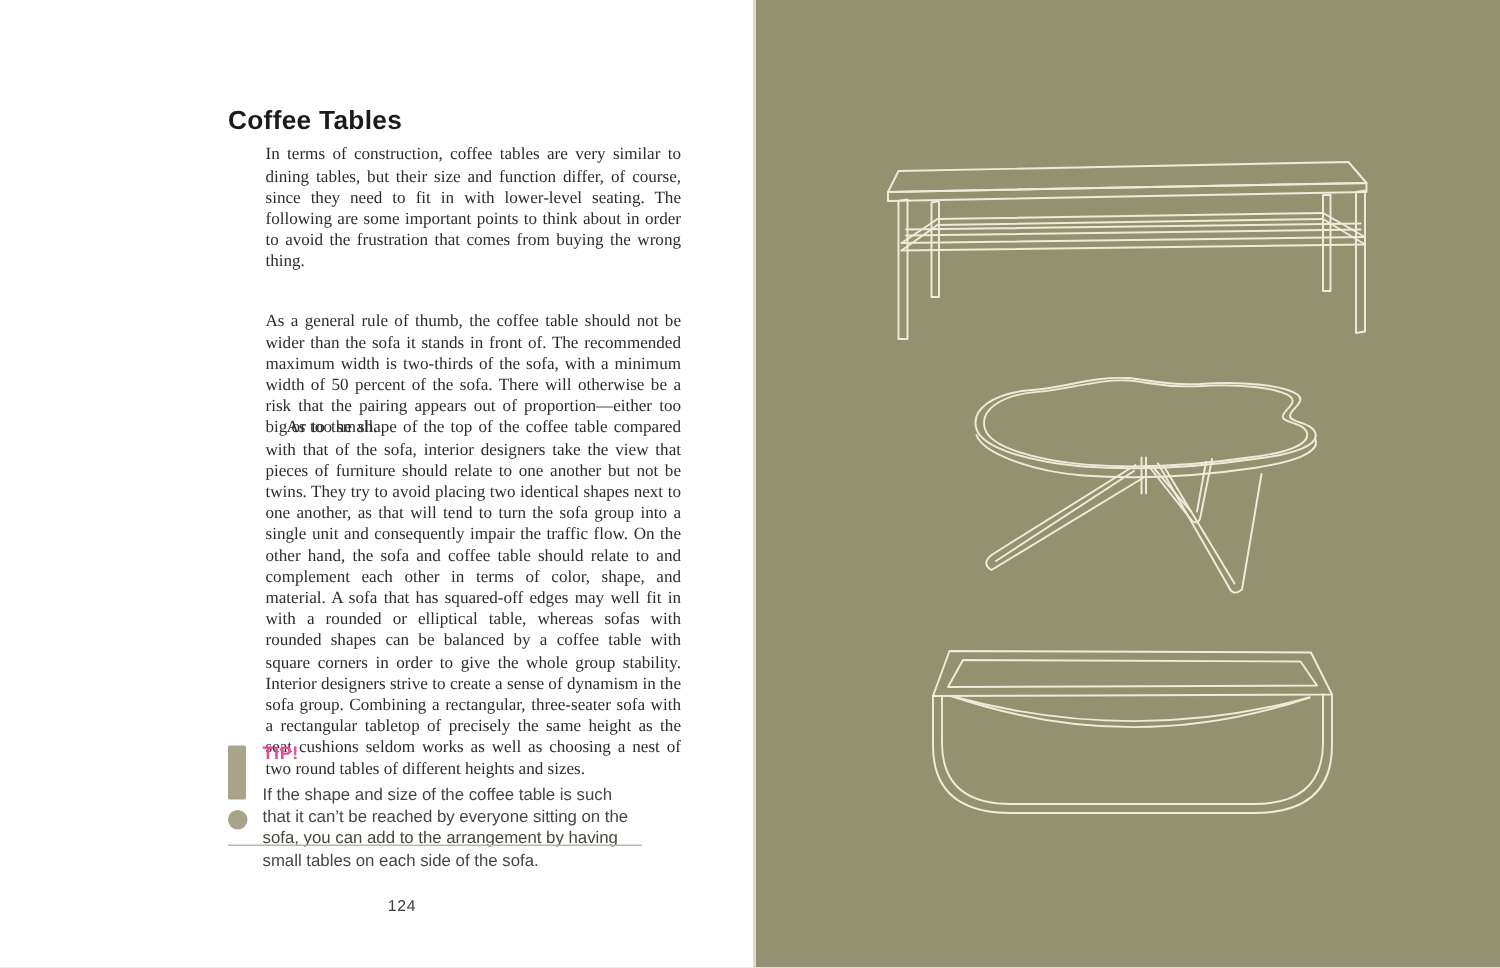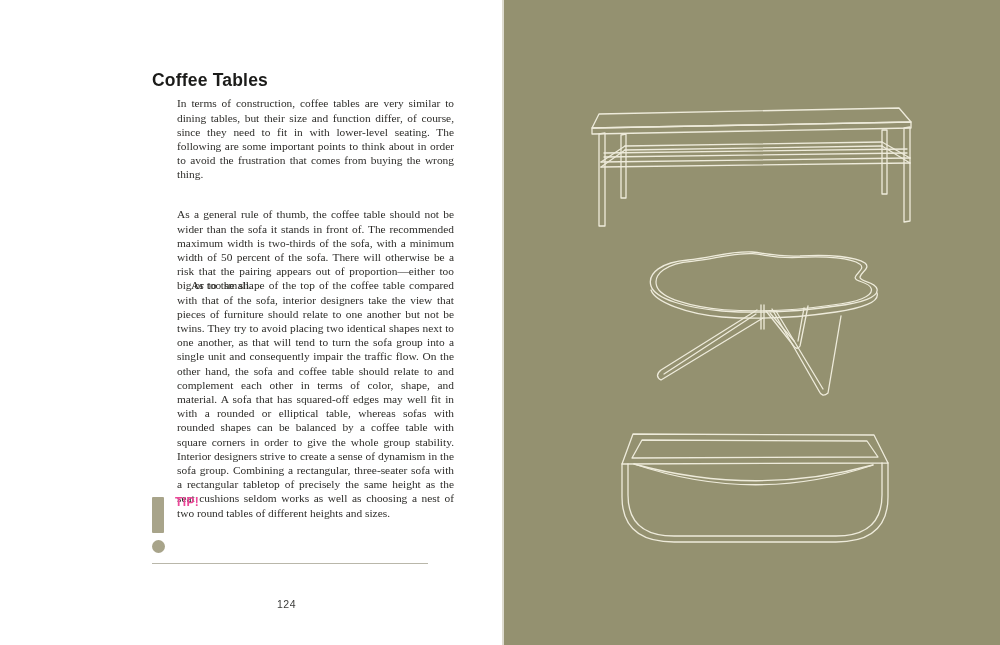--- a/index.html
+++ b/index.html
@@ -37,21 +37,21 @@
     font-family:"Liberation Sans",sans-serif;font-weight:700;font-size:12px;
     color:#ec4899;letter-spacing:.4px;
   }
   .tip-text{
     left:175px;top:512px;width:254px;
     font-family:"Liberation Sans",sans-serif;font-size:11.2px;line-height:14.6px;
     color:#454541;
   }
   .rule{left:152px;top:563px;width:276px;height:1px;background:#b9b7aa;}
   .pagenum{
-    left:240px;top:598px;width:56px;text-align:right;
+    left:240px;top:598px;width:56px;text-align:center;
     font-family:"Liberation Sans",sans-serif;font-size:10.5px;color:#3c3c3a;letter-spacing:.5px;
   }
   .illos{position:absolute;left:0;top:0;width:498px;height:645px;}
   .illos path, .illos polygon, .illos line{
     fill:none;stroke:#EEEBDB;stroke-width:1.3;stroke-linejoin:round;stroke-linecap:round;
   }
 </style>
 </head>
 <body>
 
@@ -66,20 +66,21 @@
 
     <p class="abs bodytext para1">As a general rule of thumb, the coffee table should not be wider than the sofa it stands in front of. The recommended maximum width is two-thirds of the sofa, with a minimum width of 50 percent of the sofa. There will otherwise be a risk that the pairing appears out of proportion—either too big or too small.</p>
 
     <p class="abs bodytext para2">As to the shape of the top of the coffee table compared with that of the sofa, interior designers take the view that pieces of furniture should relate to one another but not be twins. They try to avoid placing two identical shapes next to one another, as that will tend to turn the sofa group into a single unit and consequently impair the traffic flow. On the other hand, the sofa and coffee table should relate to and complement each other in terms of color, shape, and material. A sofa that has squared-off edges may well fit in with a rounded or elliptical table, whereas sofas with rounded shapes can be balanced by a coffee table with square corners in order to give the whole group stability. Interior designers strive to create a sense of dynamism in the sofa group. Combining a rectangular, three-seater sofa with a rectangular tabletop of precisely the same height as the seat cushions seldom works as well as choosing a nest of two round tables of different heights and sizes.</p>
 
     <div class="abs tip-bar"></div>
     <div class="abs tip-dot"></div>
 
     <div class="abs tip-label">TIP!</div>
 
+    <p class="abs tip-text">If the shape and size of the coffee table is such that it can’t be reached by everyone sitting on the sofa, you can add to the arrangement by having small tables on each side of the sofa.</p>
 
     <div class="abs rule"></div>
 
     <div class="abs pagenum">124</div>
   </div>
 
   <div class="page-right">
     <svg class="illos" viewBox="0 0 498 645">
 
       <g>

